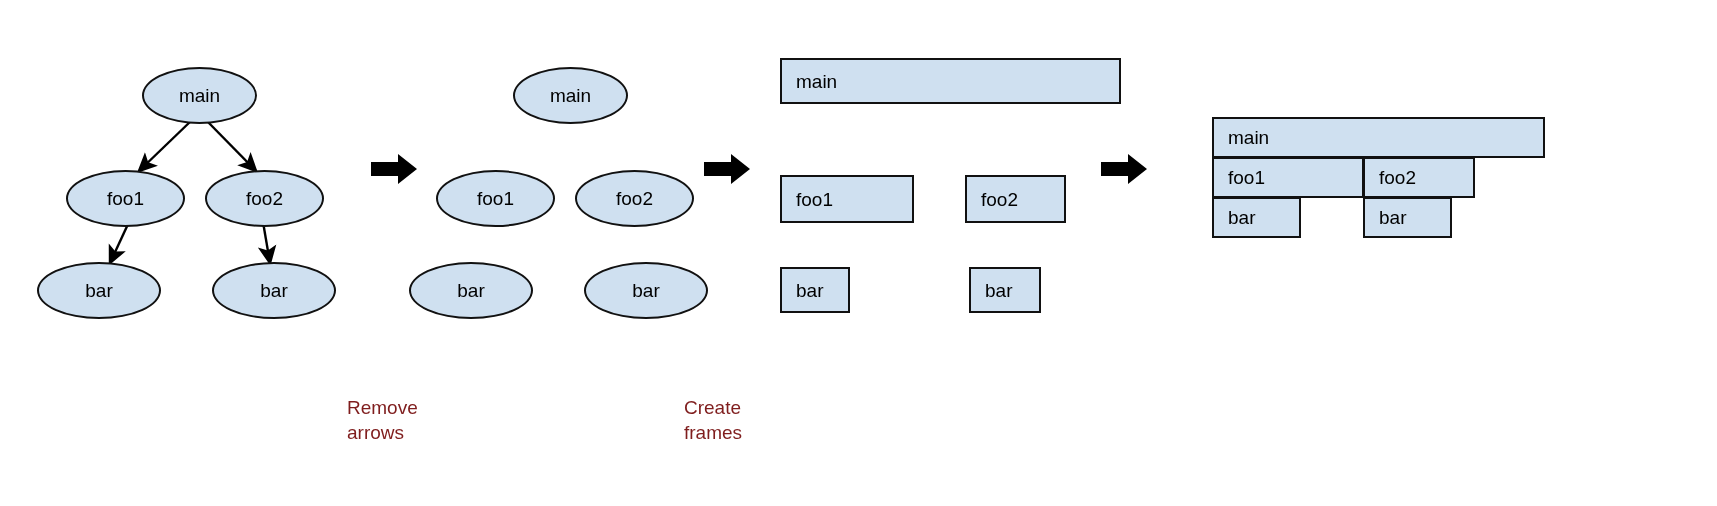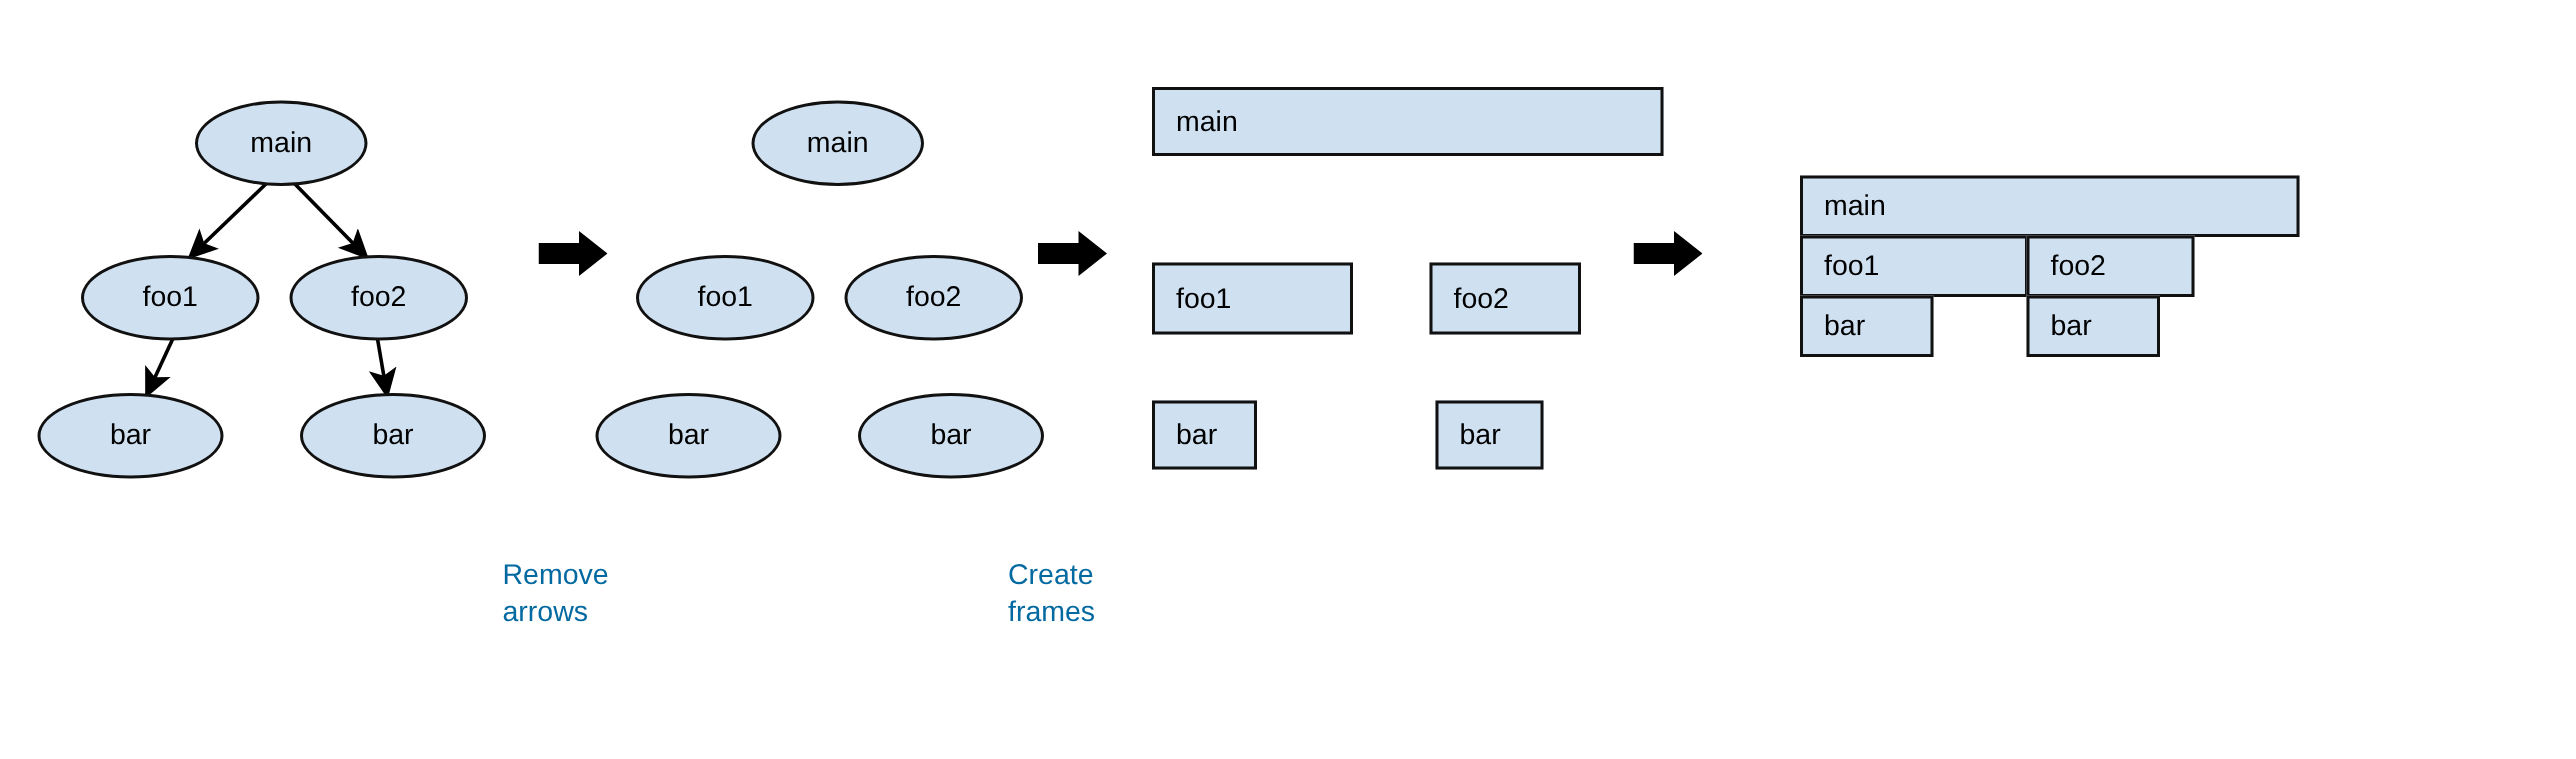--- a/index.html
+++ b/index.html
@@ -11,21 +11,21 @@
     width: 1717px;
     height: 506px;
     position: relative;
     overflow: hidden;
     font-family: "Liberation Sans", sans-serif;
     color: #000000;
   }
 
   #canvas {
     position: absolute;
-    left: 4px; top: 0;
+    left: 16px; top: 0;
     width: 1431px;
     height: 506px;
   }
 
   .panel {
     position: absolute;
   }
 
   
   .node-ellipse {
@@ -94,22 +94,23 @@
     position: absolute;
     width: 46px;
     height: 34px;
   }
 
   
   .caption {
     position: absolute;
     font-size: 19px;
     line-height: 25px;
-    color: #0369a1;
+    color: #7f1d1d;
     white-space: pre-line;
+    margin-top: 24px;
   }
 </style>
 </head>
 <body>
 
 <div id="canvas">
 
   <div class="panel" style="left:0px; top:0px; width:340px; height:340px;">
 
     <svg class="edge-svg" viewBox="0 0 1717 506" preserveAspectRatio="none" style="width:1717px;height:506px;">

